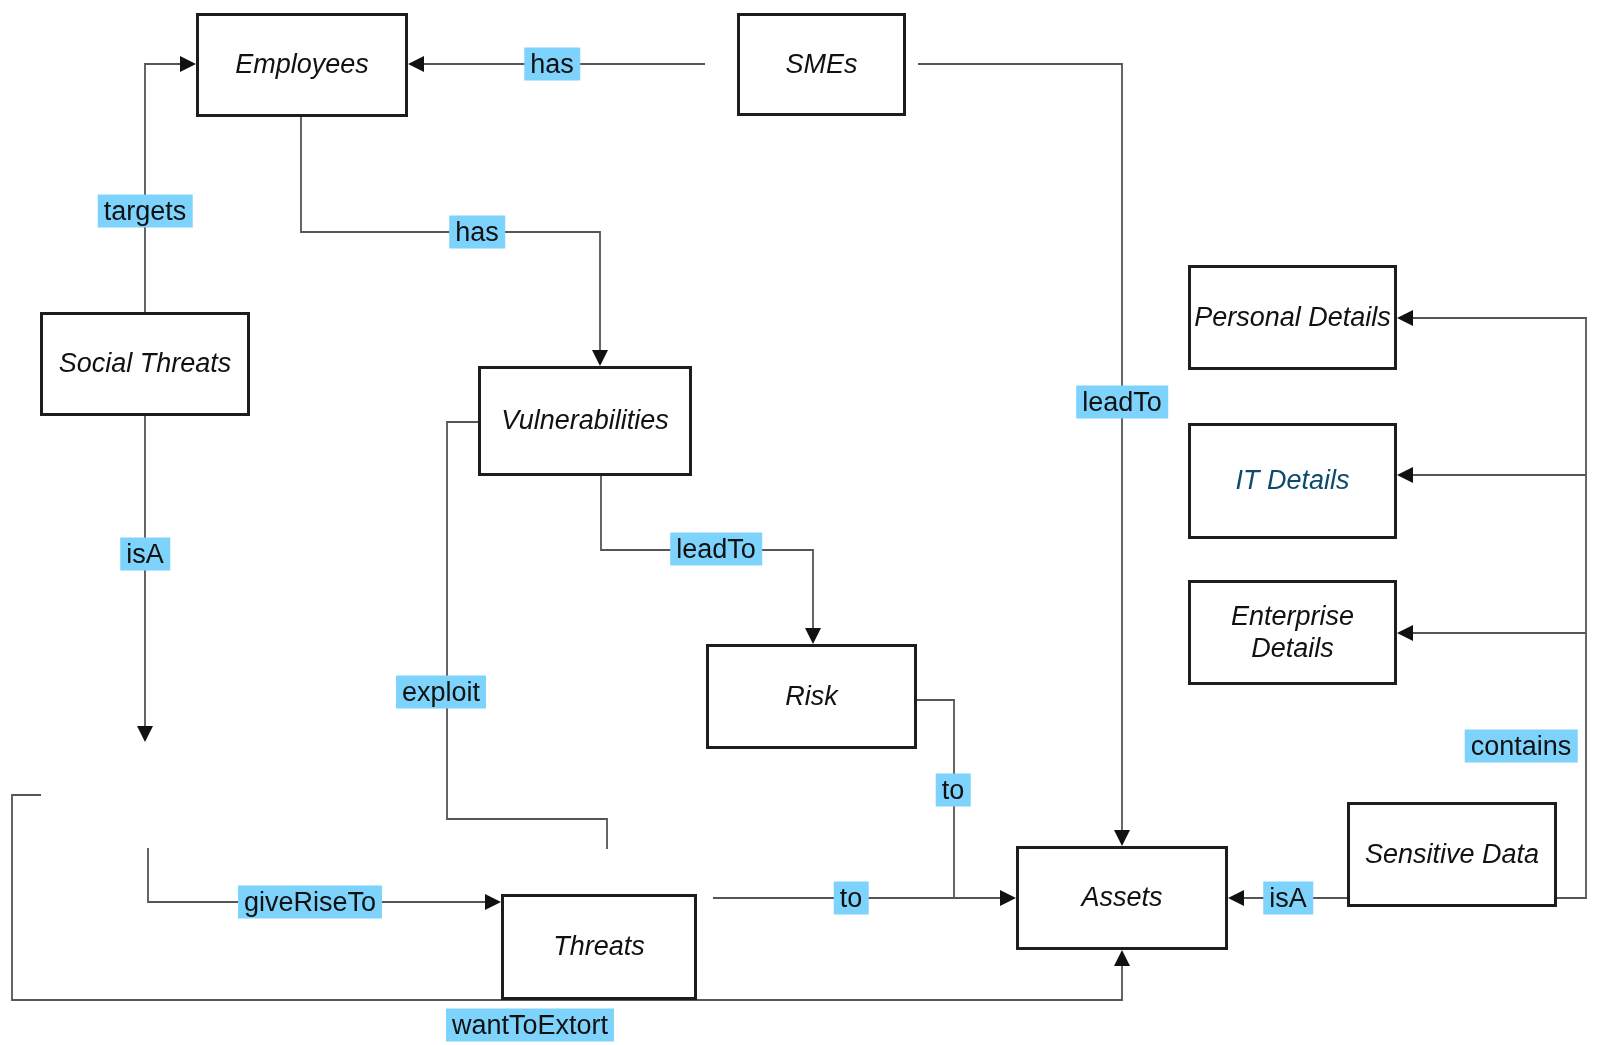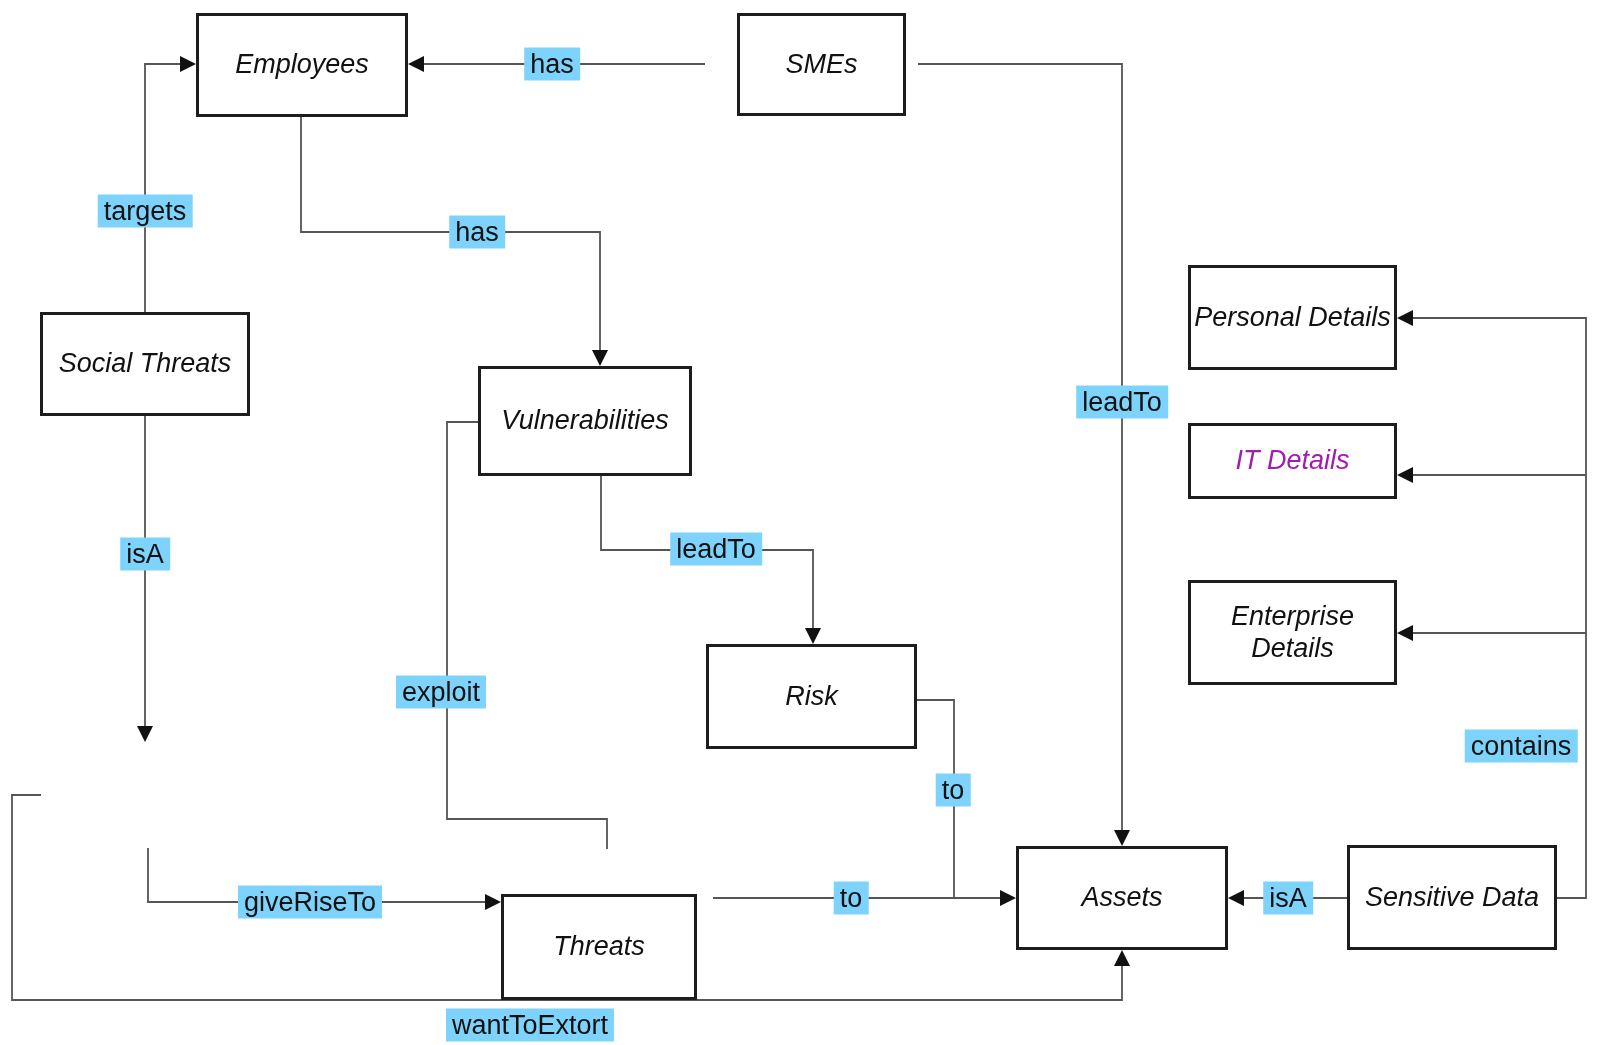--- a/index.html
+++ b/index.html
@@ -105,22 +105,22 @@
     </div>
     <div class="node" style="left: 501px; top: 849px; width: 196px; height: 106px; border-color: rgb(29, 29, 29); color: rgb(17, 17, 17); margin-top: 45px;">
       <span>Threats</span>
     </div>
     <div class="node" style="left: 1016px; top: 846px; width: 212px; height: 104px; border-color: rgb(29, 29, 29); color: rgb(17, 17, 17);">
       <span>Assets</span>
     </div>
     <div class="node" style="left: 1188px; top: 265px; width: 209px; height: 105px; border-color: rgb(29, 29, 29); color: rgb(17, 17, 17);">
       <span>Personal Details</span>
     </div>
-    <div class="node" style="left: 1188px; top: 423px; width: 209px; height: 76px; border-color: rgb(29, 29, 29); color: #a21caf;">
+    <div class="node" style="left: 1188px; top: 423px; width: 209px; height: 116px; border-color: rgb(29, 29, 29); color: #0c4a6e;">
       <span>IT Details</span>
     </div>
     <div class="node" style="left: 1188px; top: 580px; width: 209px; height: 105px; border-color: rgb(29, 29, 29); color: rgb(17, 17, 17); text-align: center;">
       <span>Enterprise Details</span>
     </div>
-    <div class="node" style="left: 1347px; top: 845px; width: 210px; height: 105px; border-color: rgb(29, 29, 29); color: rgb(17, 17, 17);">
+    <div class="node" style="left: 1347px; top: 802px; width: 210px; height: 105px; border-color: rgb(29, 29, 29); color: rgb(17, 17, 17);">
       <span>Sensitive Data</span>
     </div>
   </div>
 
 </body></html>

